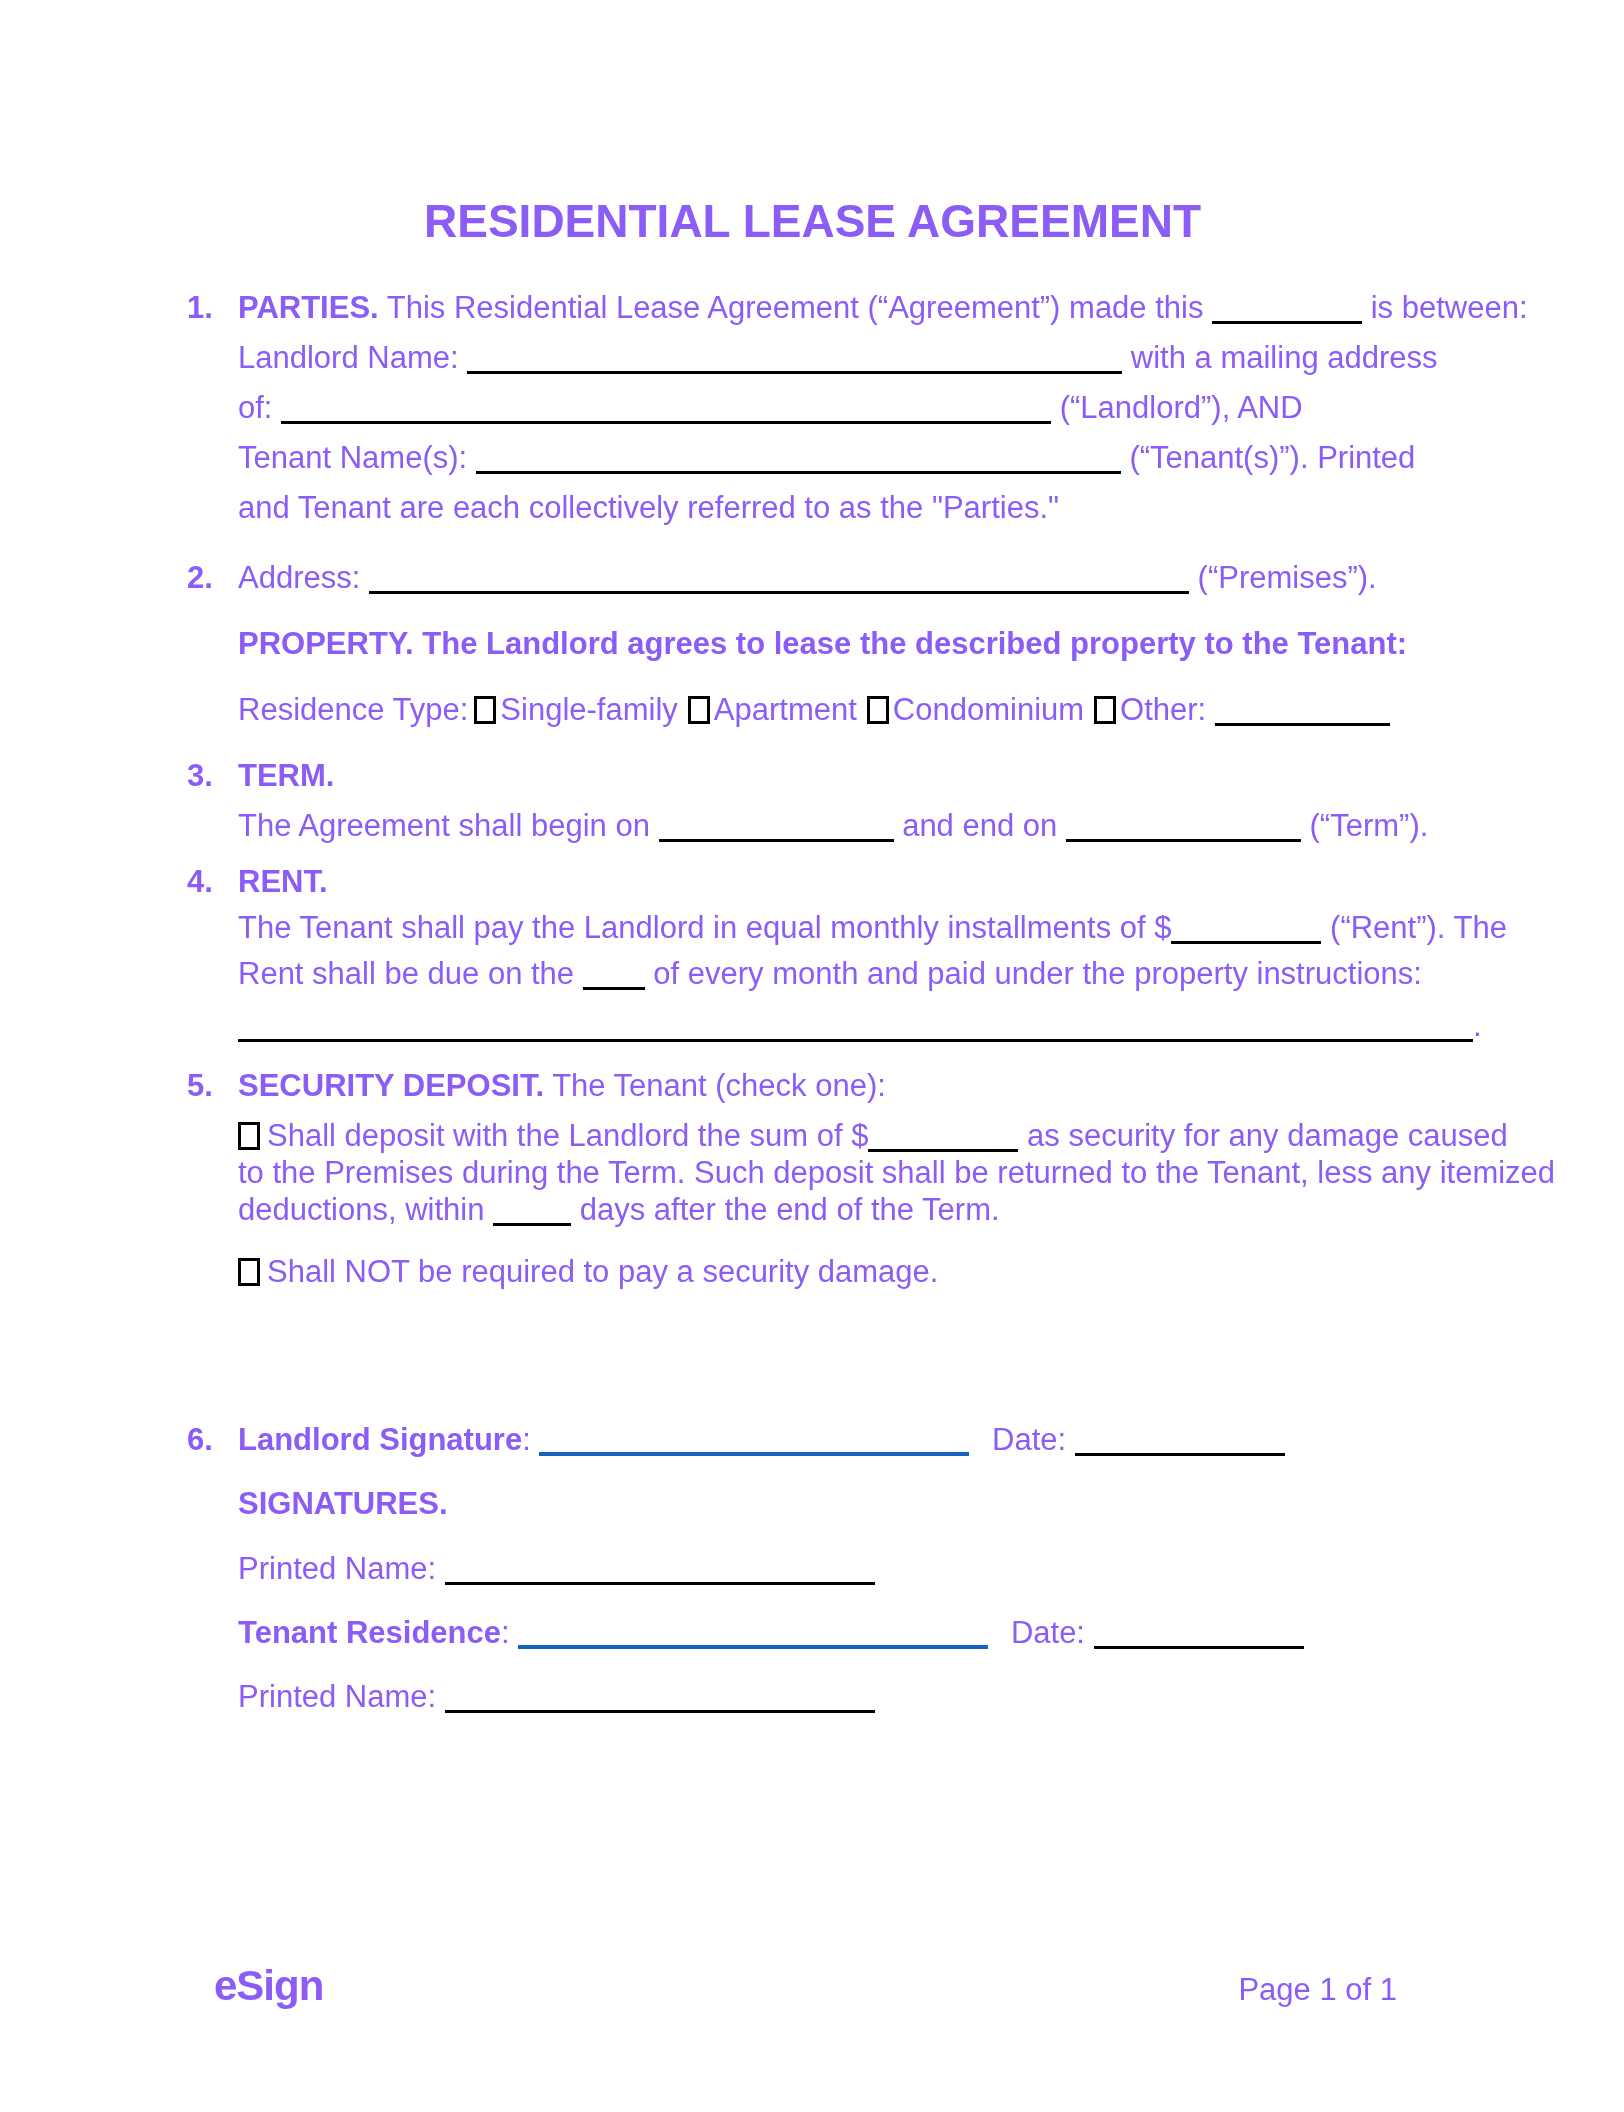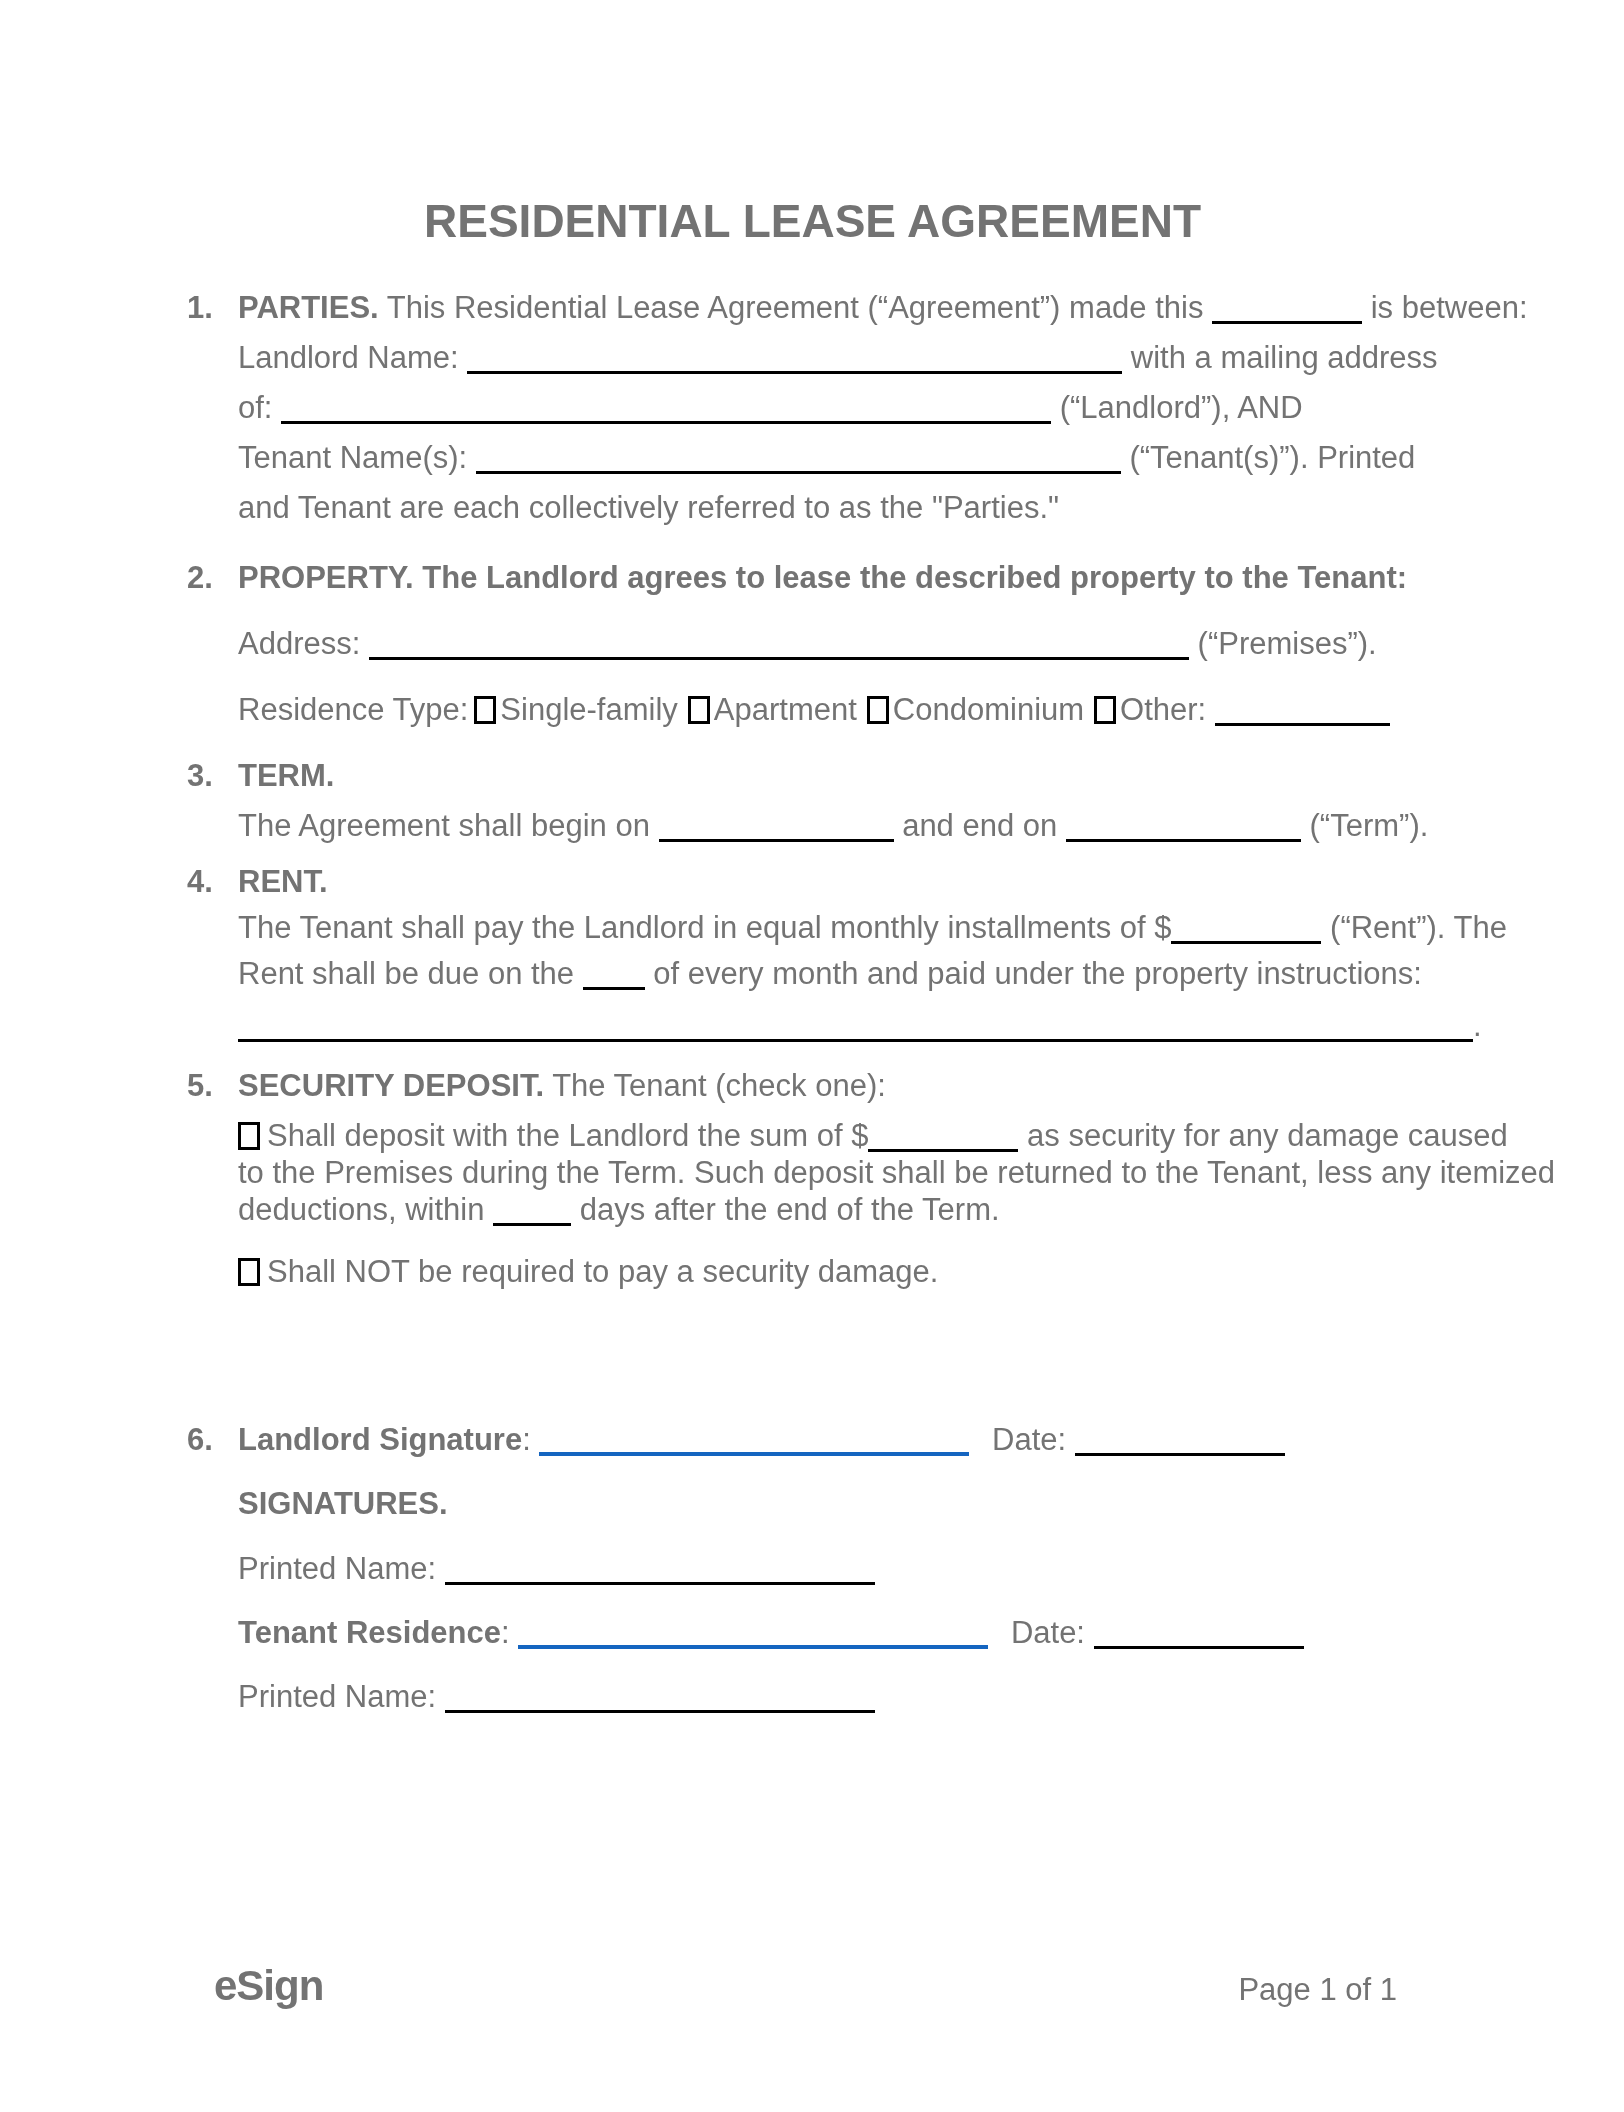--- a/index.html
+++ b/index.html
@@ -2,21 +2,21 @@
 <html><head>
 <meta charset="utf-8">
 <style>
   html,body{margin:0;padding:0;background:#e8e8e8;}
   .page{
     position:relative;
     width:1624px;height:2112px;
     margin:0 auto;
     background:#ffffff;
     font-family:"Liberation Sans", sans-serif;
-    font-size:31px;color:#737373;
+    font-size:31px;color:#8b5cf6;
     box-sizing:border-box;
     padding:196px 186px 0 187px;
     overflow:hidden;
   }
   .title{
     font-size:46px;font-weight:bold;text-align:center;
     margin:0 0 42px 0;line-height:1.1;
   }
   .section{display:flex;align-items:flex-start;}
   .sec-num{width:51px;flex:none;font-weight:bold;line-height:38px;}
@@ -90,27 +90,27 @@
       <div class="row">
         <span>and Tenant are each collectively referred to as the "Parties."</span>
       </div>
     </div>
   </div>
 
   <div class="section" id="sec2">
     <div class="sec-num">2.</div>
     <div class="sec-body">
       <div class="row g2">
-        <b>PROPERTY.</b>
-        <b>The Landlord agrees to lease the described property to the Tenant:</b>
-      </div>
-      <div class="row g2">
         <span>Address:</span>
         <span class="blank" style="width:820px"></span>
         <span>(“Premises”).</span>
+      </div>
+      <div class="row g2">
+        <b>PROPERTY.</b>
+        <b>The Landlord agrees to lease the described property to the Tenant:</b>
       </div>
       <div class="row g2">
         <span>Residence Type:</span><span class="cbx" style="margin-left:6px"></span><span style="margin-left:4px">Single-family</span><span class="cbx" style="margin-left:10px"></span><span style="margin-left:4px">Apartment</span><span class="cbx" style="margin-left:10px"></span><span style="margin-left:4px">Condominium</span><span class="cbx" style="margin-left:10px"></span><span style="margin-left:4px">Other:</span>
         <span class="blank" style="width:175px"></span>
       </div>
     </div>
   </div>
 
   <div class="section" id="sec3">
     <div class="sec-num">3.</div>

